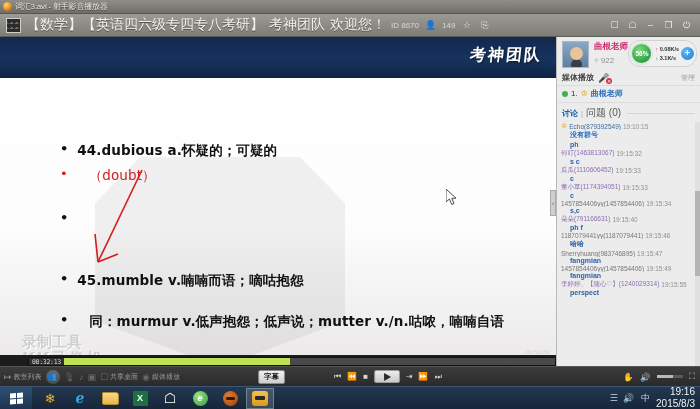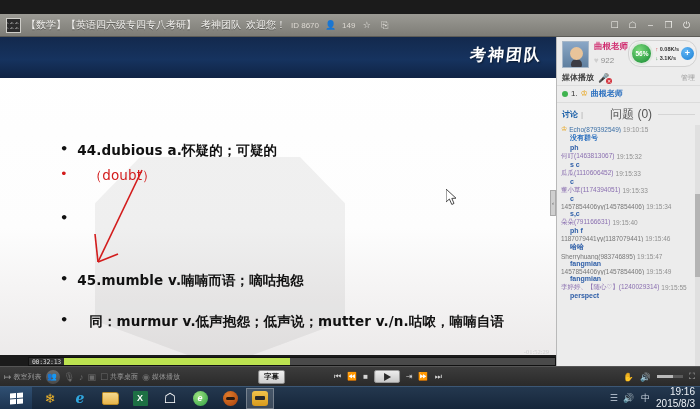--- a/index.html
+++ b/index.html
@@ -36,21 +36,21 @@
   }
   .room-logo {
     width: 15px; height: 15px; flex: 0 0 auto;
     background: #2b2b2b; border: 1px solid #cfcec9;
     background-image:
       linear-gradient(45deg, #555 25%, transparent 25%),
       linear-gradient(-45deg, #777 25%, transparent 25%);
     background-size: 5px 5px;
   }
   .room-title {
-    font-size: 10px; color: #f2f1ee; white-space: nowrap;
+    font-size: 14px; color: #f2f1ee; white-space: nowrap;
     text-shadow: 0 1px 0 rgba(0,0,0,.4);
     text-align: center;
   }
   .room-meta { font-size: 8px; color: #ddd9d2; white-space: nowrap; }
   .hdr-sp { flex: 1 1 auto; }
   .hdr-ico {
     font-size: 9px; color: #e8e6e1; line-height: 1;
     width: 13px; height: 13px; display: flex; align-items: center; justify-content: center;
   }
   .win-btns { display: flex; gap: 7px; align-items: center; padding-right: 2px; }
@@ -166,21 +166,21 @@
 
   .mic-list { padding: 2px 5px 3px; display: flex; align-items: center; gap: 3px; border-bottom: 1px solid #dcdcdc; }
   .green-dot { width: 6px; height: 6px; border-radius: 50%; background: #3fb34f; flex: 0 0 auto; }
   .mic-idx { font-size: 8px; color: #333; }
   .crown { font-size: 8px; color: #e8a317; }
   .mic-name { font-size: 8px; color: #2a6fbf; font-weight: bold; }
 
   .tabs-row { padding: 3px 5px 2px; display: flex; align-items: center; gap: 3px; }
   .tab-a { font-size: 8px; color: #1a5fa8; font-weight: bold; }
   .tab-sep { font-size: 8px; color: #aaa; }
-  .tab-b { font-size: 12px; color: #555; margin-left: 24px; }
+  .tab-b { font-size: 10px; color: #555; }
   .tabs-rule { flex: 1 1 auto; height: 1px; background: #d5d5d5; margin-left: 3px; }
 
   .msgs { flex: 1 1 auto; overflow: hidden; padding: 0 4px; position: relative; }
   .msg { margin-bottom: 1px; }
   .msg-hd { font-size: 6.5px; white-space: nowrap; overflow: hidden; display: flex; align-items: center; gap: 2px; }
   .msg-hd .nick { color: #8a6fb0; }
   .msg-hd .nick.blue { color: #3a6ea5; }
   .msg-hd .nick.gray { color: #777; }
   .msg-hd .time { color: #909090; }
   .msg-hd .crown-s { color: #e8a317; font-size: 7px; }
@@ -285,20 +285,24 @@
   .ico-cat::after { content: ""; position: absolute; left: 3px; top: 5px; width: 10px; height: 4px; background: #2a2a2a; border-radius: 1px; }
   .tray { margin-left: auto; display: flex; align-items: center; gap: 6px; padding-right: 5px; }
   .tray-ico { font-size: 9px; color: #cdd8e4; }
   .clock { font-size: 10px; color: #eef3f8; line-height: 1.25; text-align: right; }
 </style>
 </head>
 <body>
 
 <div id="app">
 
+  <div class="win-titlebar">
+    <span class="win-title-ico"></span>
+    <span class="win-title-text">词汇3.avi - 射手影音播放器</span>
+  </div>
 
   <div class="app-header">
     <span class="room-logo"></span>
     <span class="room-title">【数学】【英语四六级专四专八考研】</span>
     <span class="room-title hl">考神团队</span>
     <span class="room-title hl">欢迎您！</span>
     <span class="room-meta">ID 8670</span>
     <span class="hdr-ico">👤</span>
     <span class="room-meta">149</span>
     <span class="hdr-ico">☆</span>
@@ -312,20 +316,24 @@
       <span class="win-btn">⏻</span>
     </span>
   </div>
 
   <div class="stage">
     <div class="slide">
       <div class="slide-topbar"></div>
       <div class="slide-brand">考神团队</div>
 
       <div class="wm-shape"></div>
+      <div class="wm-text">
+        <div>录制工具</div>
+        <div class="l2">KK录像机</div>
+      </div>
 
       <div class="bullets">
         <div class="bl">
           <span class="dot">•</span>
           <span class="txt">44.dubious a.怀疑的；可疑的</span>
         </div>
         <div class="gap-sm"></div>
         <div class="bl red">
           <span class="dot">•</span>
           <span class="txt indent">（doubt）</span>

